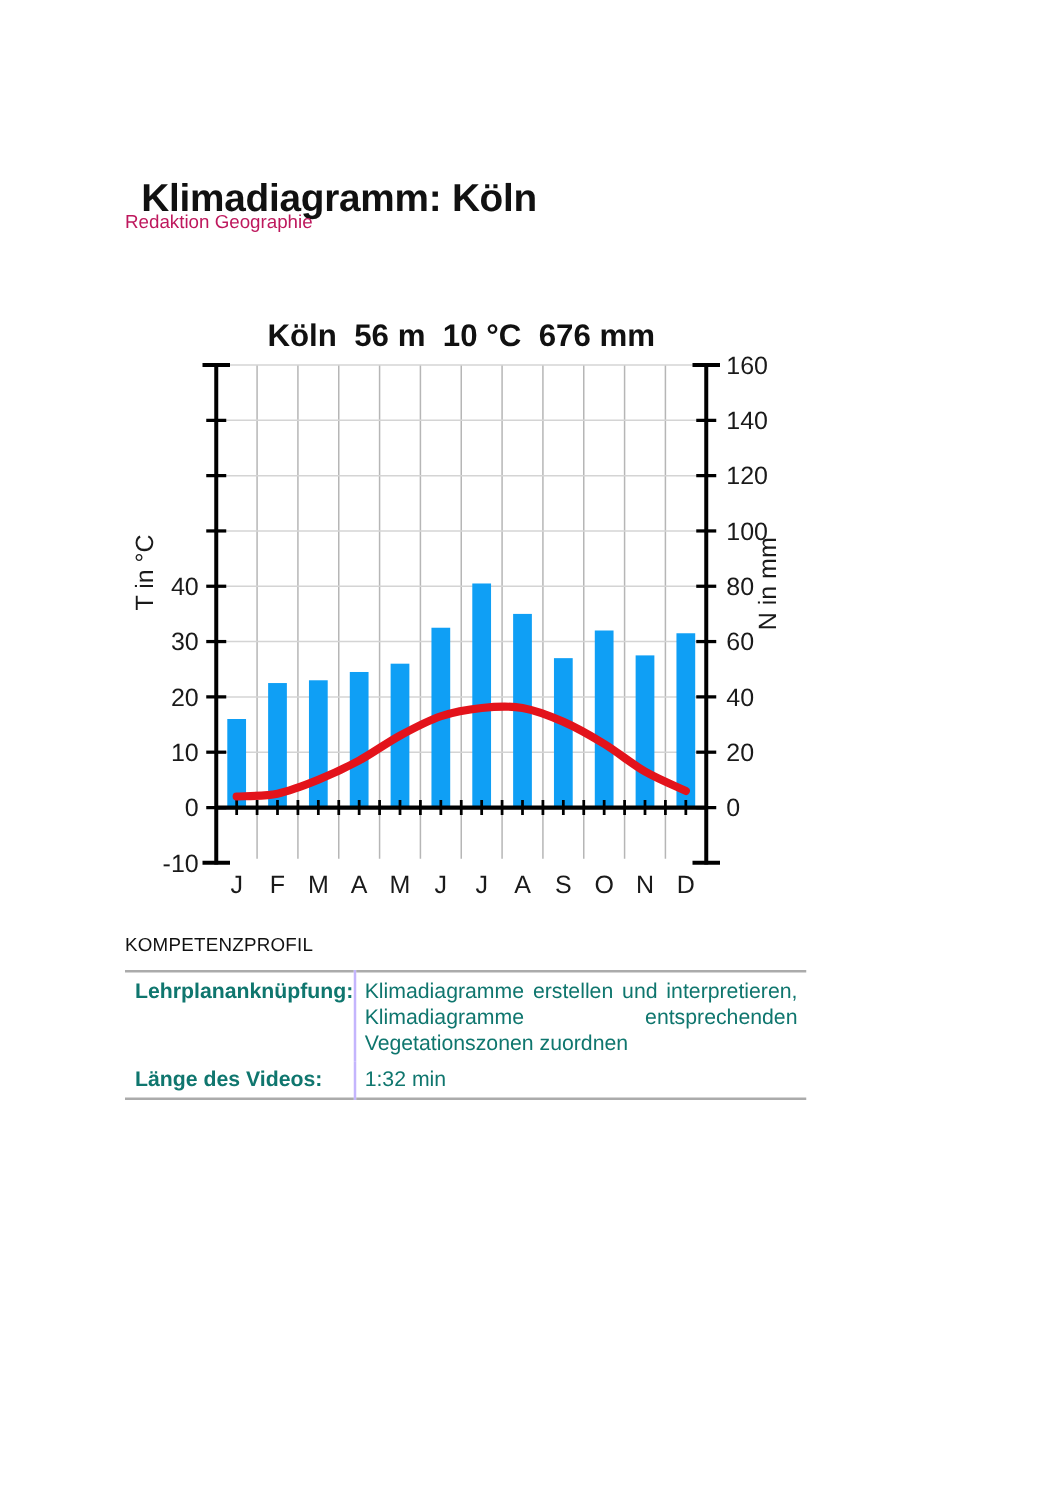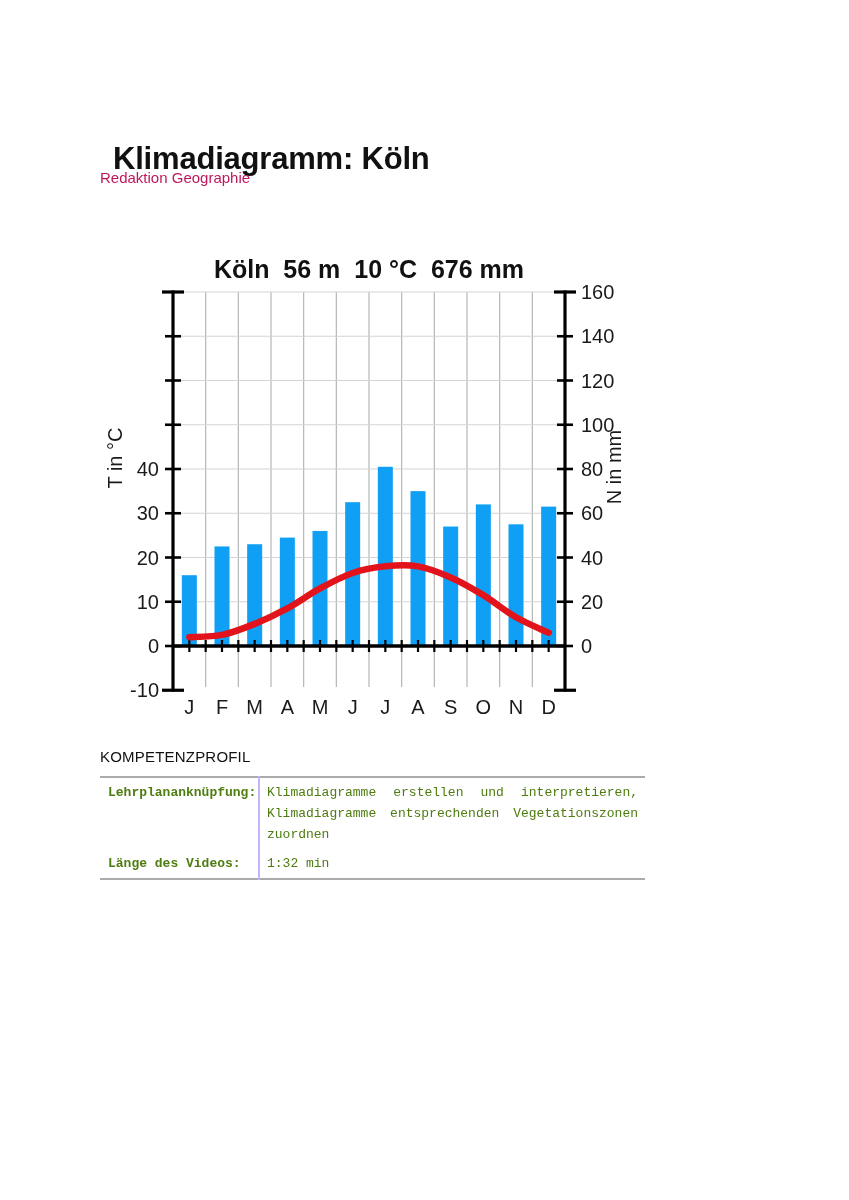--- a/index.html
+++ b/index.html
@@ -23,21 +23,21 @@
     font-family:"Liberation Sans",sans-serif;
   }
   #chart text{fill:#1a1a1a;}
   .kp-heading{
     position:absolute;left:100px;top:748px;font-size:15px;font-weight:400;
     letter-spacing:0.2px;color:#111;
   }
   .kp-table{
     position:absolute;left:100px;top:776px;width:545px;
     border-top:2px solid #ababab;border-bottom:2px solid #ababab;
-    border-collapse:collapse;font-size:13px;line-height:21px;color:#4d7c0f;font-family:Liberation Mono, monospace;
+    border-collapse:collapse;font-size:17px;line-height:21px;color:#0f766e;
   }
   .kp-table td{vertical-align:top;padding:4px 0 4px 8px;}
   .kp-label{width:150px;font-weight:700;}
   .kp-value{border-left:2px solid #c4b5fd;padding:4px 7px 4px 7px !important;text-align:justify;margin-top:12px;}
   .page-footer{
     position:absolute;left:100px;top:1202px;font-size:13px;color:#1d1d1b;
   }
 </style>
 </head>
 <body>

